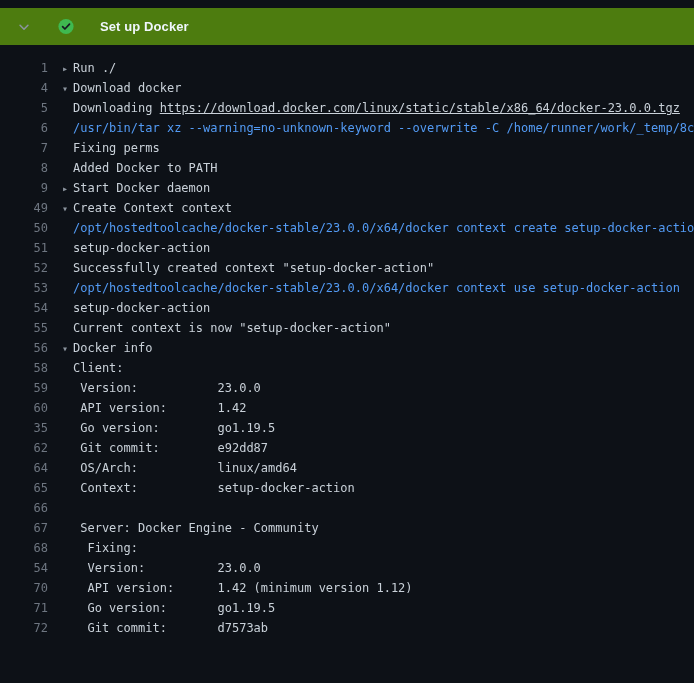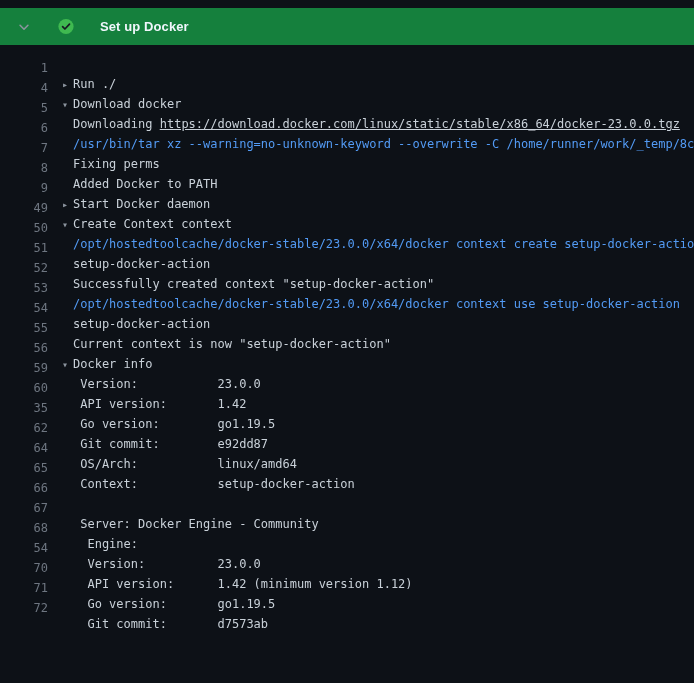--- a/index.html
+++ b/index.html
@@ -3,21 +3,21 @@
 <meta charset="utf-8">
 <style>
   html,body{margin:0;padding:0;}
   body{
     width:694px;height:683px;overflow:hidden;position:relative;
     background:#0d1117;
     font-family:"Liberation Sans",sans-serif;
   }
   .step-header{
     position:absolute;top:8px;left:0;right:0;height:37px;
-    background:#15803d;
+    background:#4d7c0f;
     display:flex;align-items:center;gap:26px;
     padding:0 16px;box-sizing:border-box;
     cursor:pointer;
   }
   .chev{display:flex;align-items:center;justify-content:center;width:16px;height:16px;flex:none;}
   .check{display:flex;align-items:center;justify-content:center;width:16px;height:16px;flex:none;}
   .step-title{
     color:#f0f6fc;font-size:13px;font-weight:600;letter-spacing:.1px;
   }
   .log{
@@ -25,21 +25,21 @@
     padding-top:2px;
     font-family:"DejaVu Sans Mono","Liberation Mono",monospace;
     font-size:12px;line-height:20px;color:#c9d1d9;
     overflow:hidden;
   }
   .row{display:flex;height:20px;white-space:pre;}
   .num{
     flex:none;width:48px;text-align:right;margin-right:14px;
     color:#6e7681;user-select:none;cursor:pointer;
   }
-  .content{white-space:pre;flex:none;margin-top:16px;}
+  .content{white-space:pre;flex:none;}
   .content.plain{padding-left:11px;}
   .marker{
     display:inline-block;width:11px;font-size:10px;color:#8b949e;
     vertical-align:middle;
   }
   .group-title{color:#c9d1d9;}
   .command{color:#539bf5;}
   .loglink{color:#c9d1d9;cursor:pointer;}
 </style>
 </head>
@@ -71,28 +71,29 @@
       <div class="row"><span class="num">8</span><span class="content plain">Added Docker to PATH</span></div>
       <div class="row"><span class="num">9</span><span class="content"><span class="marker">▸</span><span class="group-title">Start Docker daemon</span></span></div>
       <div class="row"><span class="num">49</span><span class="content"><span class="marker">▾</span><span class="group-title">Create Context context</span></span></div>
       <div class="row"><span class="num">50</span><span class="content plain command">/opt/hostedtoolcache/docker-stable/23.0.0/x64/docker context create setup-docker-action</span></div>
       <div class="row"><span class="num">51</span><span class="content plain">setup-docker-action</span></div>
       <div class="row"><span class="num">52</span><span class="content plain">Successfully created context "setup-docker-action"</span></div>
       <div class="row"><span class="num">53</span><span class="content plain command">/opt/hostedtoolcache/docker-stable/23.0.0/x64/docker context use setup-docker-action</span></div>
       <div class="row"><span class="num">54</span><span class="content plain">setup-docker-action</span></div>
       <div class="row"><span class="num">55</span><span class="content plain">Current context is now "setup-docker-action"</span></div>
       <div class="row"><span class="num">56</span><span class="content"><span class="marker">▾</span><span class="group-title">Docker info</span></span></div>
+      <div class="row"><span class="num">58</span><span class="content plain">Client:</span></div>
       <div class="row"><span class="num">59</span><span class="content plain"> Version:           23.0.0</span></div>
       <div class="row"><span class="num">60</span><span class="content plain"> API version:       1.42</span></div>
       <div class="row"><span class="num">35</span><span class="content plain"> Go version:        go1.19.5</span></div>
       <div class="row"><span class="num">62</span><span class="content plain"> Git commit:        e92dd87</span></div>
       <div class="row"><span class="num">64</span><span class="content plain"> OS/Arch:           linux/amd64</span></div>
       <div class="row"><span class="num">65</span><span class="content plain"> Context:           setup-docker-action</span></div>
       <div class="row"><span class="num">66</span><span class="content plain"></span></div>
       <div class="row"><span class="num">67</span><span class="content plain"> Server: Docker Engine - Community</span></div>
-      <div class="row"><span class="num">68</span><span class="content plain">  Engine:</span></div>
+      <div class="row"><span class="num">68</span><span class="content plain">  Fixing:</span></div>
       <div class="row"><span class="num">54</span><span class="content plain">  Version:          23.0.0</span></div>
       <div class="row"><span class="num">70</span><span class="content plain">  API version:      1.42 (minimum version 1.12)</span></div>
       <div class="row"><span class="num">71</span><span class="content plain">  Go version:       go1.19.5</span></div>
       <div class="row"><span class="num">72</span><span class="content plain">  Git commit:       d7573ab</span></div>
     </div>
 
 </div>
 
 </body></html>

